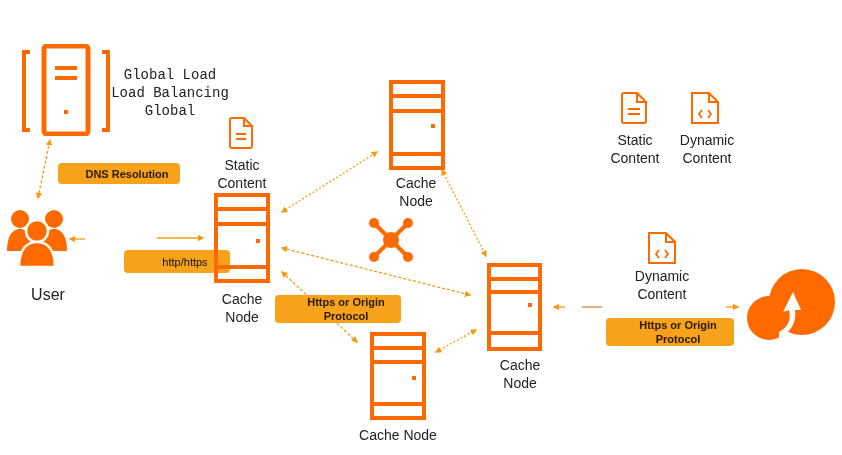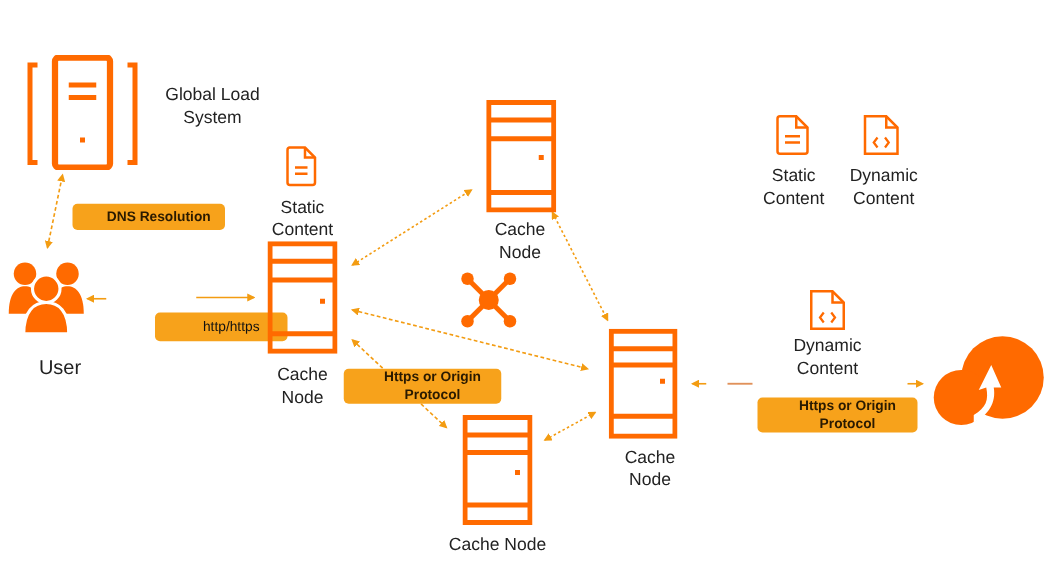--- a/index.html
+++ b/index.html
@@ -45,23 +45,24 @@
   <div class="icon" style="left:20px;top:44px;width:92px;height:92px;">
     <svg width="92" height="92" viewBox="0 0 92 92">
       <path d="M10,8 H4 V86 H10" fill="none" stroke="#ff6a00" stroke-width="4"></path>
       <path d="M82,8 H88 V86 H82" fill="none" stroke="#ff6a00" stroke-width="4"></path>
       <rect x="24" y="2" width="44" height="88" rx="3" fill="none" stroke="#ff6a00" stroke-width="5"></rect>
       <rect x="35" y="22" width="22" height="4" fill="#ff6a00"></rect>
       <rect x="35" y="32" width="22" height="4" fill="#ff6a00"></rect>
       <rect x="44" y="66" width="4" height="4" fill="#ff6a00"></rect>
     </svg>
   </div>
-  <div class="lbl" style="left:110px;top:66px;width:120px;">
+  <div class="lbl" style="left:110px;top:66px;width:120px;font-family:Liberation Mono, monospace;">
     <div>Global Load</div>
-    <div>System</div>
+    <div>Load Balancing</div>
+    <div>Global</div>
   </div>
 
   <div class="badge" style="left:58px;top:163px;width:106px;height:21px;">
     <span>DNS Resolution</span>
   </div>
 
   <div class="icon" style="left:5px;top:207px;width:64px;height:62px;">
     <svg width="64" height="62" viewBox="0 0 64 62">
       <circle cx="15" cy="12" r="9" fill="#ff6a00"></circle>
       <circle cx="49" cy="12" r="9" fill="#ff6a00"></circle>

